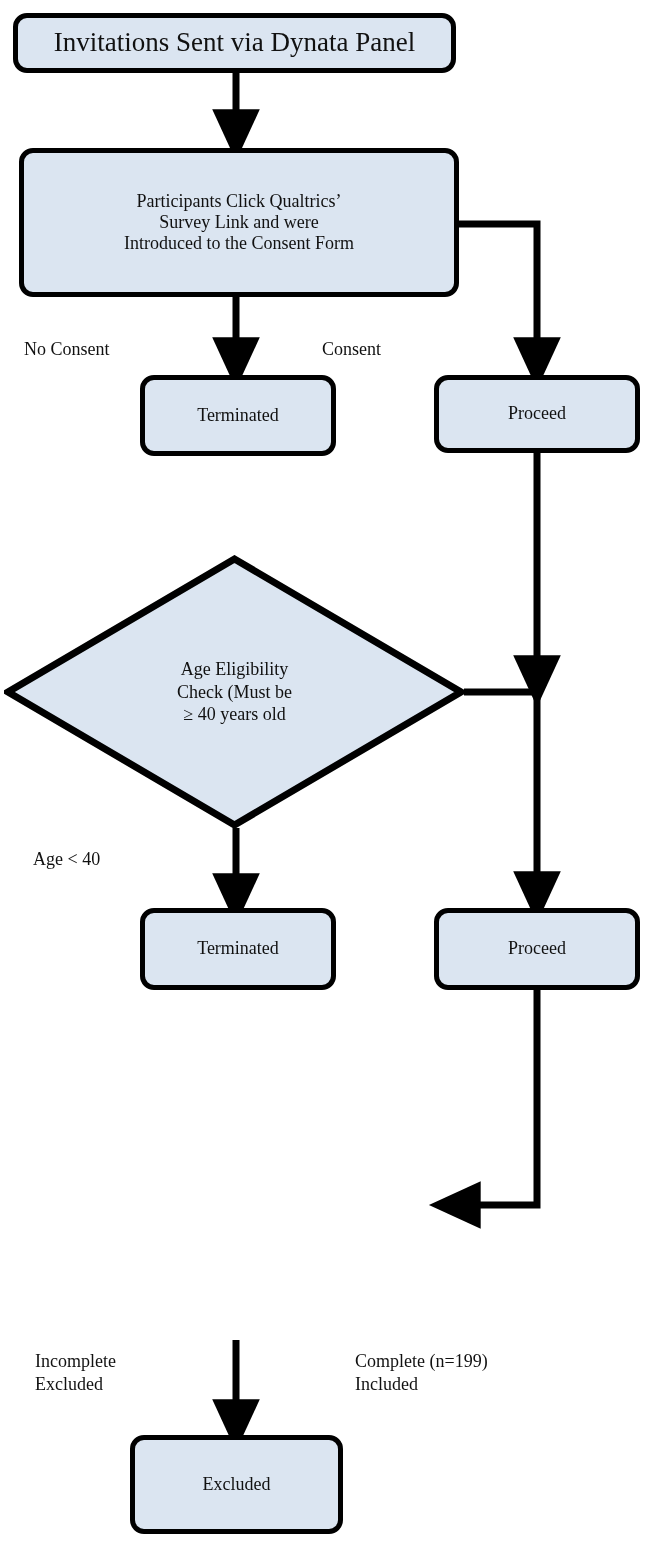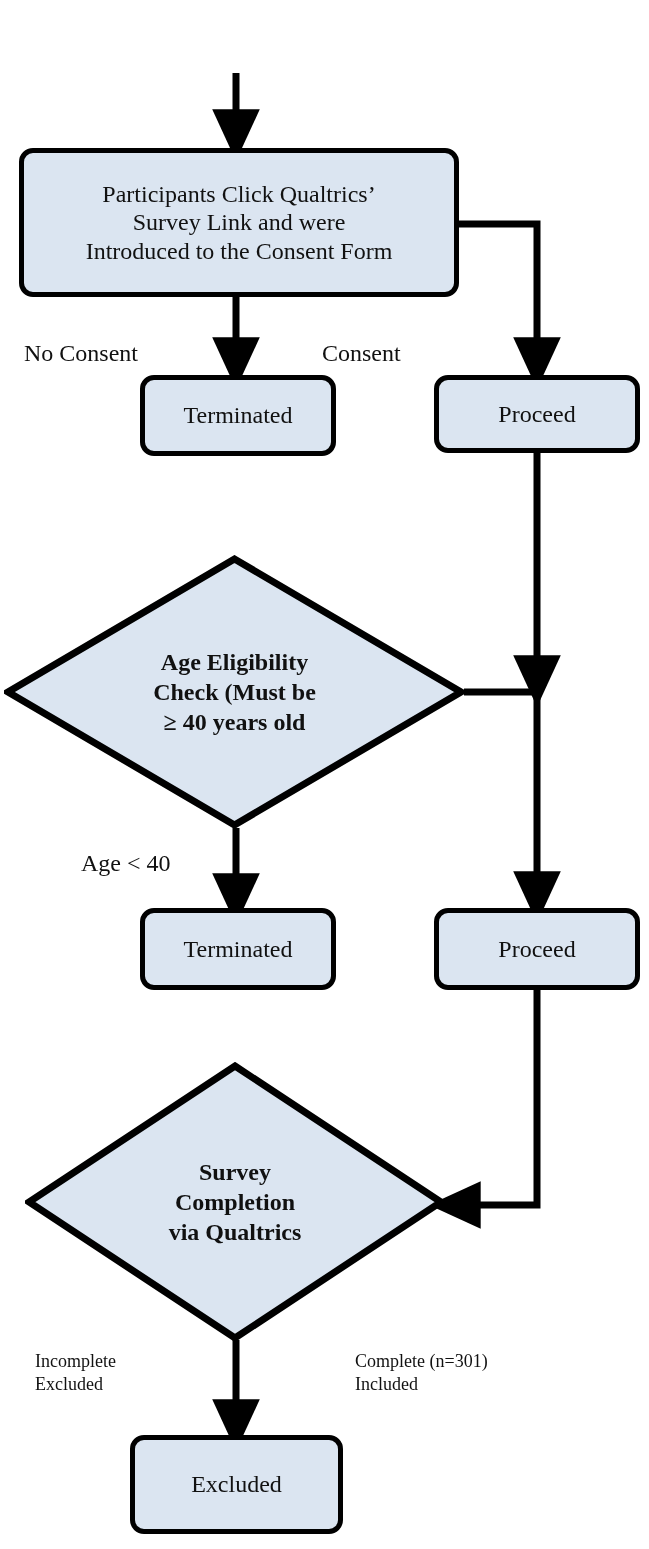--- a/index.html
+++ b/index.html
@@ -56,30 +56,29 @@
     left: 0;
     top: 0;
   }
   .decision .node-label {
     position: relative;
     z-index: 2;
     display: block;
     width: 62%;
     white-space: pre-line;
     line-height: 1.25;
-    font-weight: bold;
   }
   .edge-label {
     position: absolute;
     white-space: pre-line;
     line-height: 1.3;
     text-align: left;
   }
   .t-28 { font-size: 27px; }
-  .t-26 { font-size: 24px; }
+  .t-26 { font-size: 18px; }
   .t-25 { font-size: 18px; }
 </style>
 </head>
 <body>
 
 <div id="flow-root">
 
   <svg id="edge-layer" viewBox="0 0 649 1549" width="649" height="1549" aria-hidden="true">
     <defs>
       <marker id="arrowhead" markerWidth="8" markerHeight="8" refX="4.1" refY="4" orient="auto" markerUnits="strokeWidth">
@@ -99,20 +98,23 @@
 
     <path d="M537,692 L537,900" stroke="#000000" stroke-width="7" fill="none" marker-end="url(#arrowhead)"></path>
 
     <path d="M236,828 L236,902" stroke="#000000" stroke-width="7" fill="none" marker-end="url(#arrowhead)"></path>
 
     <path d="M537,990 L537,1205 L452,1205" stroke="#000000" stroke-width="7" fill="none" stroke-linejoin="miter" marker-end="url(#arrowhead)"></path>
 
     <path d="M236,1340 L236,1428" stroke="#000000" stroke-width="7" fill="none" marker-end="url(#arrowhead)"></path>
   </svg>
 
+  <div class="node process-box t-28" style="left:13px; top:13px; width:443px; height:60px;">
+    <span class="node-label">Invitations Sent via Dynata Panel</span>
+  </div>
 
   <div class="node process-box t-26" style="left:19px; top:148px; width:440px; height:149px;">
     <span class="node-label">Participants Click Qualtrics’
 Survey Link and were
 Introduced to the Consent Form</span>
   </div>
 
   <div class="edge-label t-26" style="left:24px; top:338px; width:160px;">No Consent</div>
 
   <div class="edge-label t-26" style="left:322px; top:338px; width:140px;">Consent</div>
@@ -127,43 +129,35 @@
 
   <div class="node decision t-26" style="left:4px; top:555px; width:461px; height:274px;">
     <svg class="diamond-svg" width="461" height="274" viewBox="0 0 461 274">
       <polygon points="230.5,4 457,137 230.5,270 4,137" fill="#dbe5f1" stroke="#000000" stroke-width="7" stroke-linejoin="miter"></polygon>
     </svg>
     <span class="node-label">Age Eligibility
 Check (Must be
 ≥ 40 years old</span>
   </div>
 
-  <div class="edge-label t-26" style="left:33px; top:848px; width:160px;margin-left:48px;">Age &lt; 40</div>
+  <div class="edge-label t-26" style="left:33px; top:848px; width:160px;">Age &lt; 40</div>
 
 
   <div class="node process-box t-26" style="left:140px; top:908px; width:196px; height:82px;">
     <span class="node-label">Terminated</span>
   </div>
 
   <div class="node process-box t-26" style="left:434px; top:908px; width:206px; height:82px;">
     <span class="node-label">Proceed</span>
   </div>
 
-  <div class="node decision t-26" style="left:25px; top:1062px; width:420px; height:280px;">
-    <svg class="diamond-svg" width="420" height="280" viewBox="0 0 420 280">
-      <polygon points="210,4 416,140 210,276 4,140" fill="#dbe5f1" stroke="#000000" stroke-width="7" stroke-linejoin="miter"></polygon>
-    </svg>
-    <span class="node-label">Survey
-Completion
-via Qualtrics</span>
-  </div>
 
   <div class="edge-label t-25" style="left:35px; top:1350px; width:200px;">Incomplete
 Excluded</div>
 
-  <div class="edge-label t-25" style="left:355px; top:1350px; width:280px;">Complete (n=301)
+  <div class="edge-label t-25" style="left:355px; top:1350px; width:280px;">Complete (n=199)
 Included</div>
 
   <div class="node process-box t-26" style="left:130px; top:1435px; width:213px; height:99px;">
     <span class="node-label">Excluded</span>
   </div>
 
 </div>
 
 </body></html>

